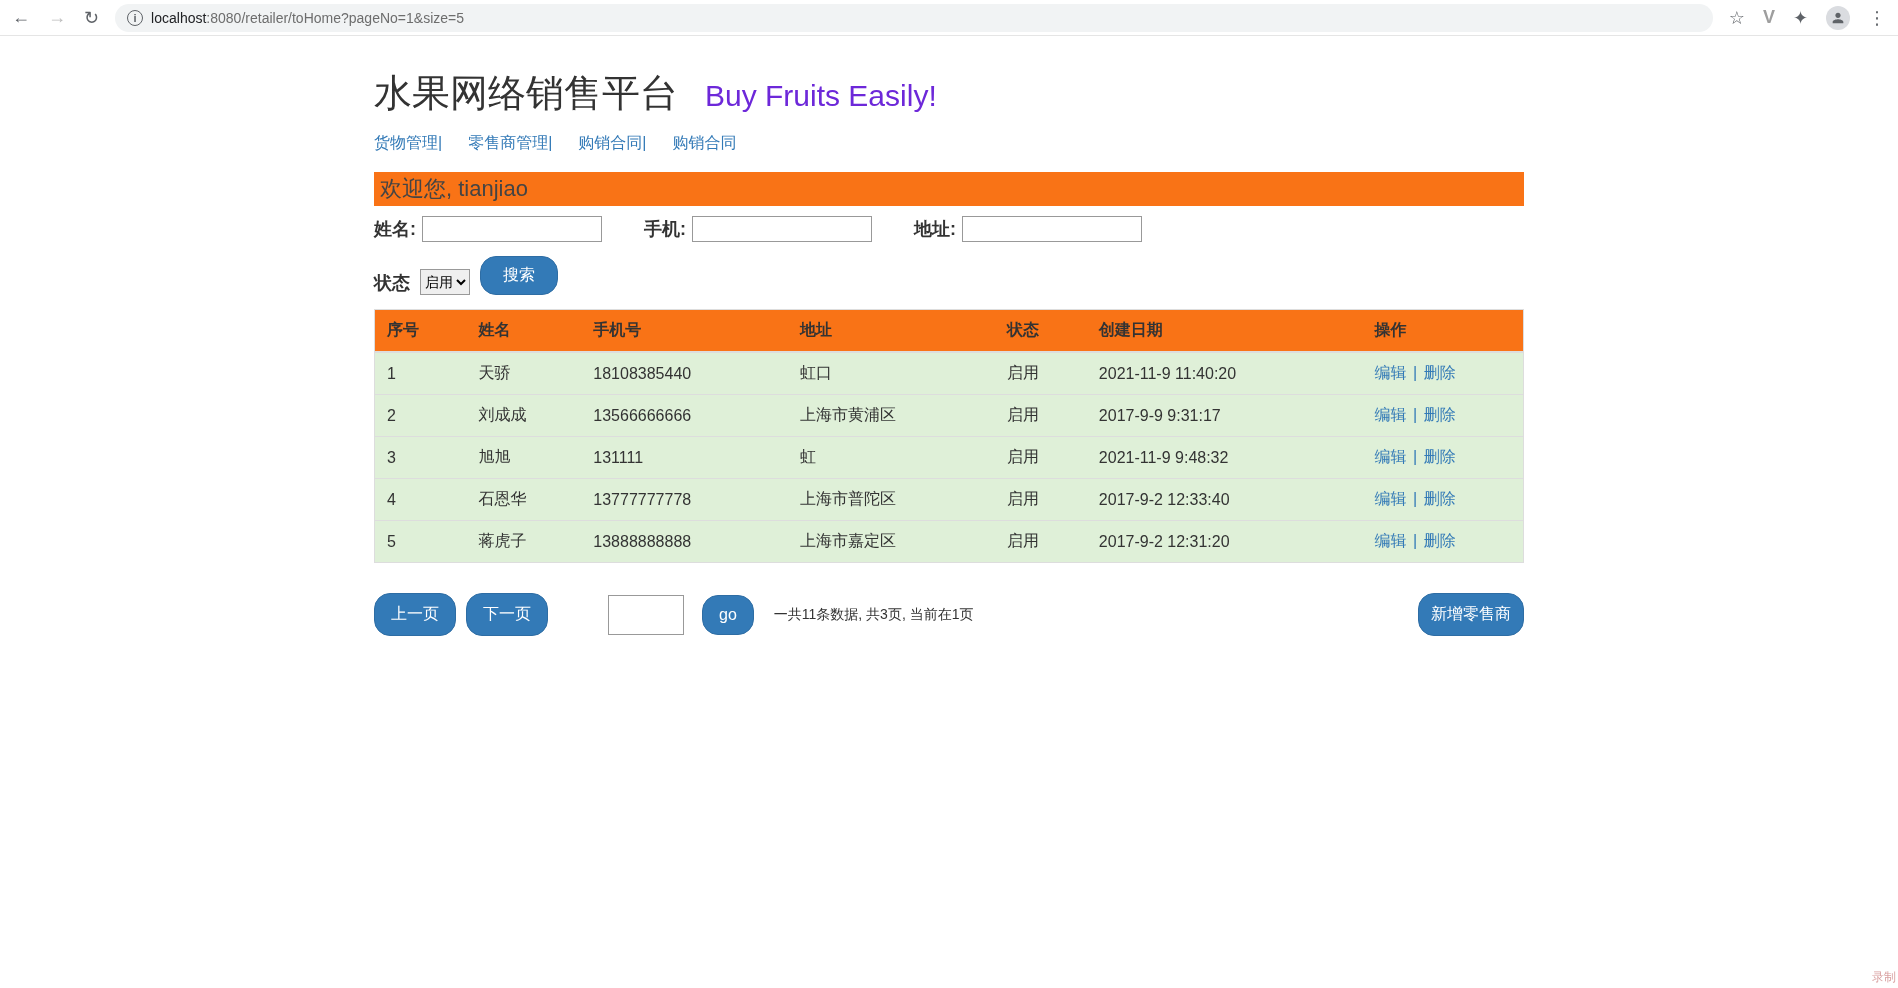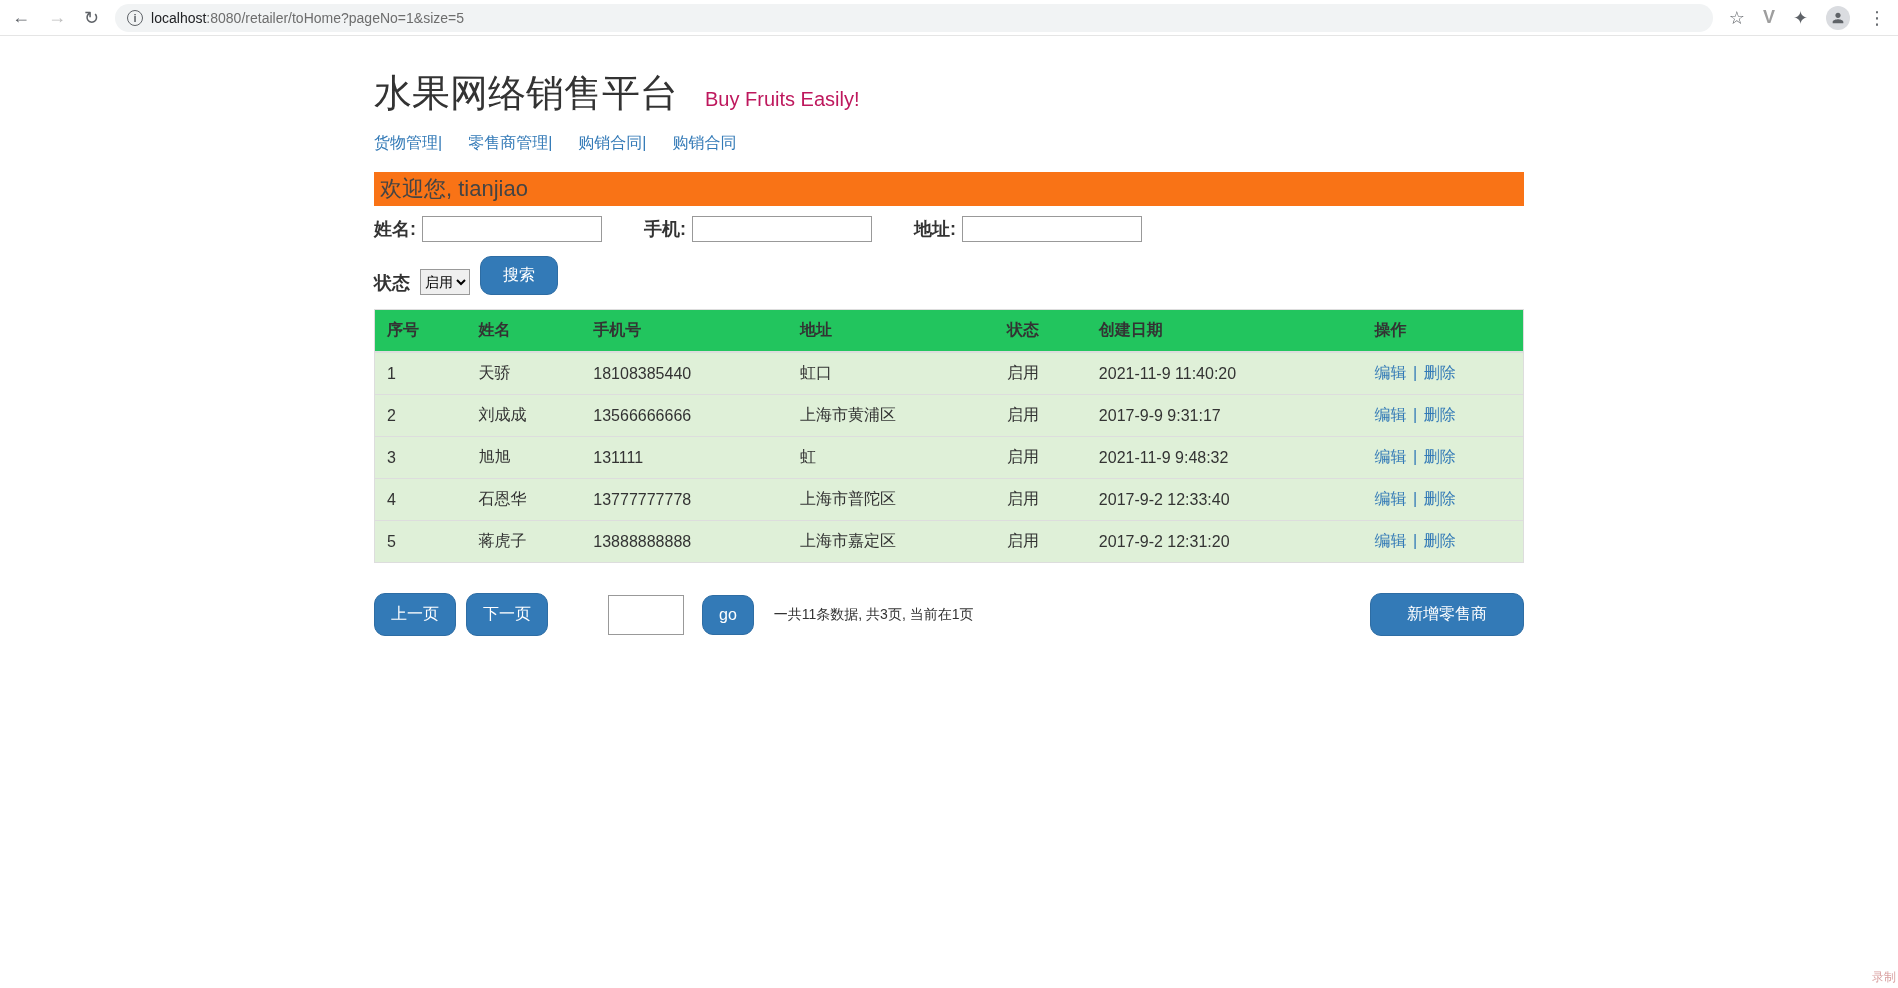--- a/index.html
+++ b/index.html
@@ -16,55 +16,55 @@
     .browser-right { display: flex; align-items: center; gap: 18px; color: #5f6368; font-size: 18px; }
     .avatar-circle { width: 24px; height: 24px; background: #dadce0; border-radius: 50%; display: inline-flex; align-items: center; justify-content: center; }
     .avatar-circle svg { width: 16px; height: 16px; fill: #5f6368; }
 
     
     .container { width: 1150px; margin: 4px auto 0; padding: 28px 0 0 0; }
 
     
     .page-title-row { display: flex; align-items: baseline; gap: 27px; margin-bottom: 14px; }
     .page-title { font-size: 38px; font-weight: 500; color: #333; }
-    .page-subtitle { font-size: 20px; color: #be185d; font-weight: 400; }
+    .page-subtitle { font-size: 30px; color: #6d28d9; font-weight: 400; }
 
     
     .nav-links { display: flex; gap: 26px; margin-bottom: 18px; font-size: 16px; }
     .nav-links a { color: #337ab7; text-decoration: none; cursor: pointer; }
 
     
     .welcome-bar { background: #f97316; color: #444; font-size: 22px; padding: 2px 6px; margin-bottom: 10px; }
 
     
     .filter-row { display: flex; align-items: flex-end; gap: 10px; margin-bottom: 14px; flex-wrap: wrap; }
     .filter-group { display: flex; align-items: center; gap: 6px; margin-right: 32px; }
     .filter-label { font-size: 18px; font-weight: bold; color: #333; }
     .filter-input { height: 26px; width: 180px; border: 1px solid #999; padding: 2px 4px; font-size: 14px; }
     .filter-select { height: 26px; border: 1px solid #999; font-size: 14px; }
-    .btn { background: #337ab7; color: #fff; border: 1px solid #2e6da4; padding: 8px 22px; font-size: 16px; border-radius: 11px; cursor: pointer; }
+    .btn { background: #337ab7; color: #fff; border: 1px solid #2e6da4; padding: 8px 22px; font-size: 16px; border-radius: 16px; cursor: pointer; }
 
     
     table { width: 100%; border-collapse: collapse; border: 1px solid #ddd; margin-bottom: 30px; }
     th, td { text-align: left; padding: 10px 12px; font-size: 16px; border-bottom: 1px solid #ddd; }
-    th { background: #22c55e; font-weight: bold; border-bottom: 2px solid #ddd; }
+    th { background: #f97316; font-weight: bold; border-bottom: 2px solid #ddd; }
     tbody tr { background: #dff0d8; }
     tbody tr + tr td { border-top: 1px solid #c9dec9; }
     .op-link { color: #337ab7; cursor: pointer; }
     .op-sep { color: #337ab7; margin: 0 2px; }
 
     
     .pager-row { display: flex; align-items: center; }
     .pager-left { display: flex; align-items: center; gap: 10px; }
     .pager-left .btn { padding: 10px 16px; }
     .page-input { width: 76px; height: 40px; border: 1px solid #999; margin-left: 50px; margin-right: 8px; font-size: 16px; padding: 4px; }
     .go-btn { padding: 10px 14px; }
     .pager-info { font-size: 14px; color: #333; margin-left: 10px; }
     .pager-right { margin-left: auto; }
-    .pager-right .btn { padding: 10px 36px; }
+    .pager-right .btn { padding: 10px 12px; }
 
     
     .corner-mark { position: fixed; right: 2px; bottom: 2px; font-size: 12px; color: #d9a0a0; }
 
     .col-idx { width: 8%; }
     .col-name { width: 10%; }
     .col-phone { width: 18%; }
     .col-addr { width: 18%; }
     .col-stat { width: 8%; }
     .col-date { width: 24%; }

